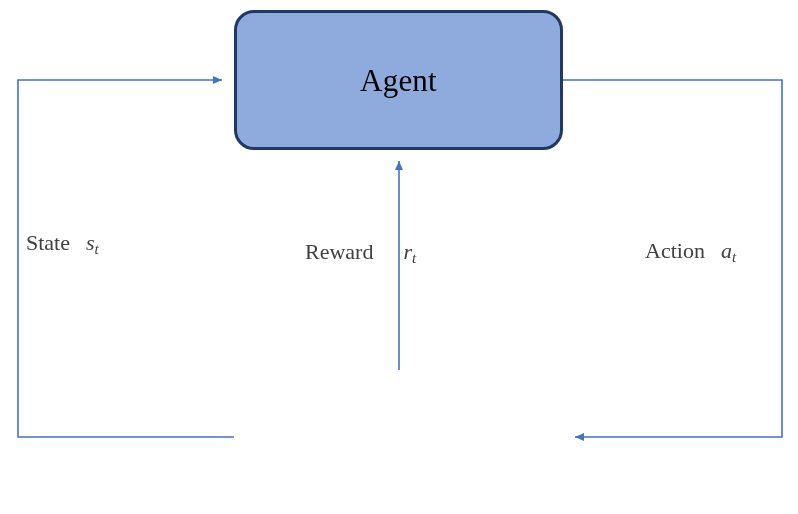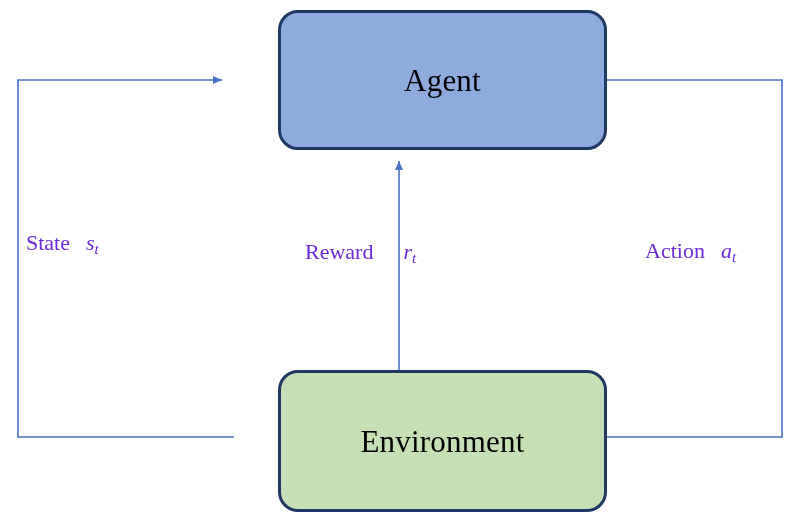--- a/index.html
+++ b/index.html
@@ -25,21 +25,20 @@
   }
   
   .node-box {
     position: absolute;
     box-sizing: border-box;
     border: 3px solid #1F3864;
     border-radius: 20px;
     display: flex;
     align-items: center;
     justify-content: center;
-    margin-left: 44px;
   }
   #agent-box {
     left: 234px;
     top: 10px;
     width: 329px;
     height: 140px;
     background: #8FAADC;
   }
   #environment-box {
     left: 234px;
@@ -53,21 +52,21 @@
     font-size: 31px;
     color: #000000;
     line-height: 1;
     letter-spacing: 0.2px;
   }
   
   .edge-label {
     position: absolute;
     font-family: "Liberation Serif", "DejaVu Serif", serif;
     font-size: 22px;
-    color: #6d28d9;
+    color: #404040;
     white-space: nowrap;
     line-height: 1;
   }
   #state-label   { left: 26px;  top: 232px; }
   #reward-label  { left: 305px; top: 241px; }
   #action-label  { left: 645px; top: 240px; }
 
   .sym {
     font-style: italic;
     font-family: "Liberation Serif", "DejaVu Serif", serif;
@@ -102,23 +101,20 @@
 
     <path d="M 399,370 L 399,161" fill="none" stroke="#4472C4" stroke-width="1.6" marker-end="url(#arrow-up)"></path>
 
     <path d="M 563,80 L 782,80 L 782,437 L 575,437" fill="none" stroke="#4472C4" stroke-width="1.6" marker-end="url(#arrow-left)"></path>
   </svg>
 
   <div class="node-box" id="agent-box">
     <span class="node-label">Agent</span>
   </div>
 
-  <div class="node-box" id="environment-box">
-    <span class="node-label">Environment</span>
-  </div>
 
   <div class="edge-label" id="state-label">
     <span>State</span><span class="gap-wide"></span><span class="sym"><span>s</span><sub>t</sub></span>
   </div>
 
   <div class="edge-label" id="reward-label">
     <span>Reward</span><span class="gap-xwide"></span><span class="sym"><span>r</span><sub>t</sub></span>
   </div>
 
   <div class="edge-label" id="action-label">

